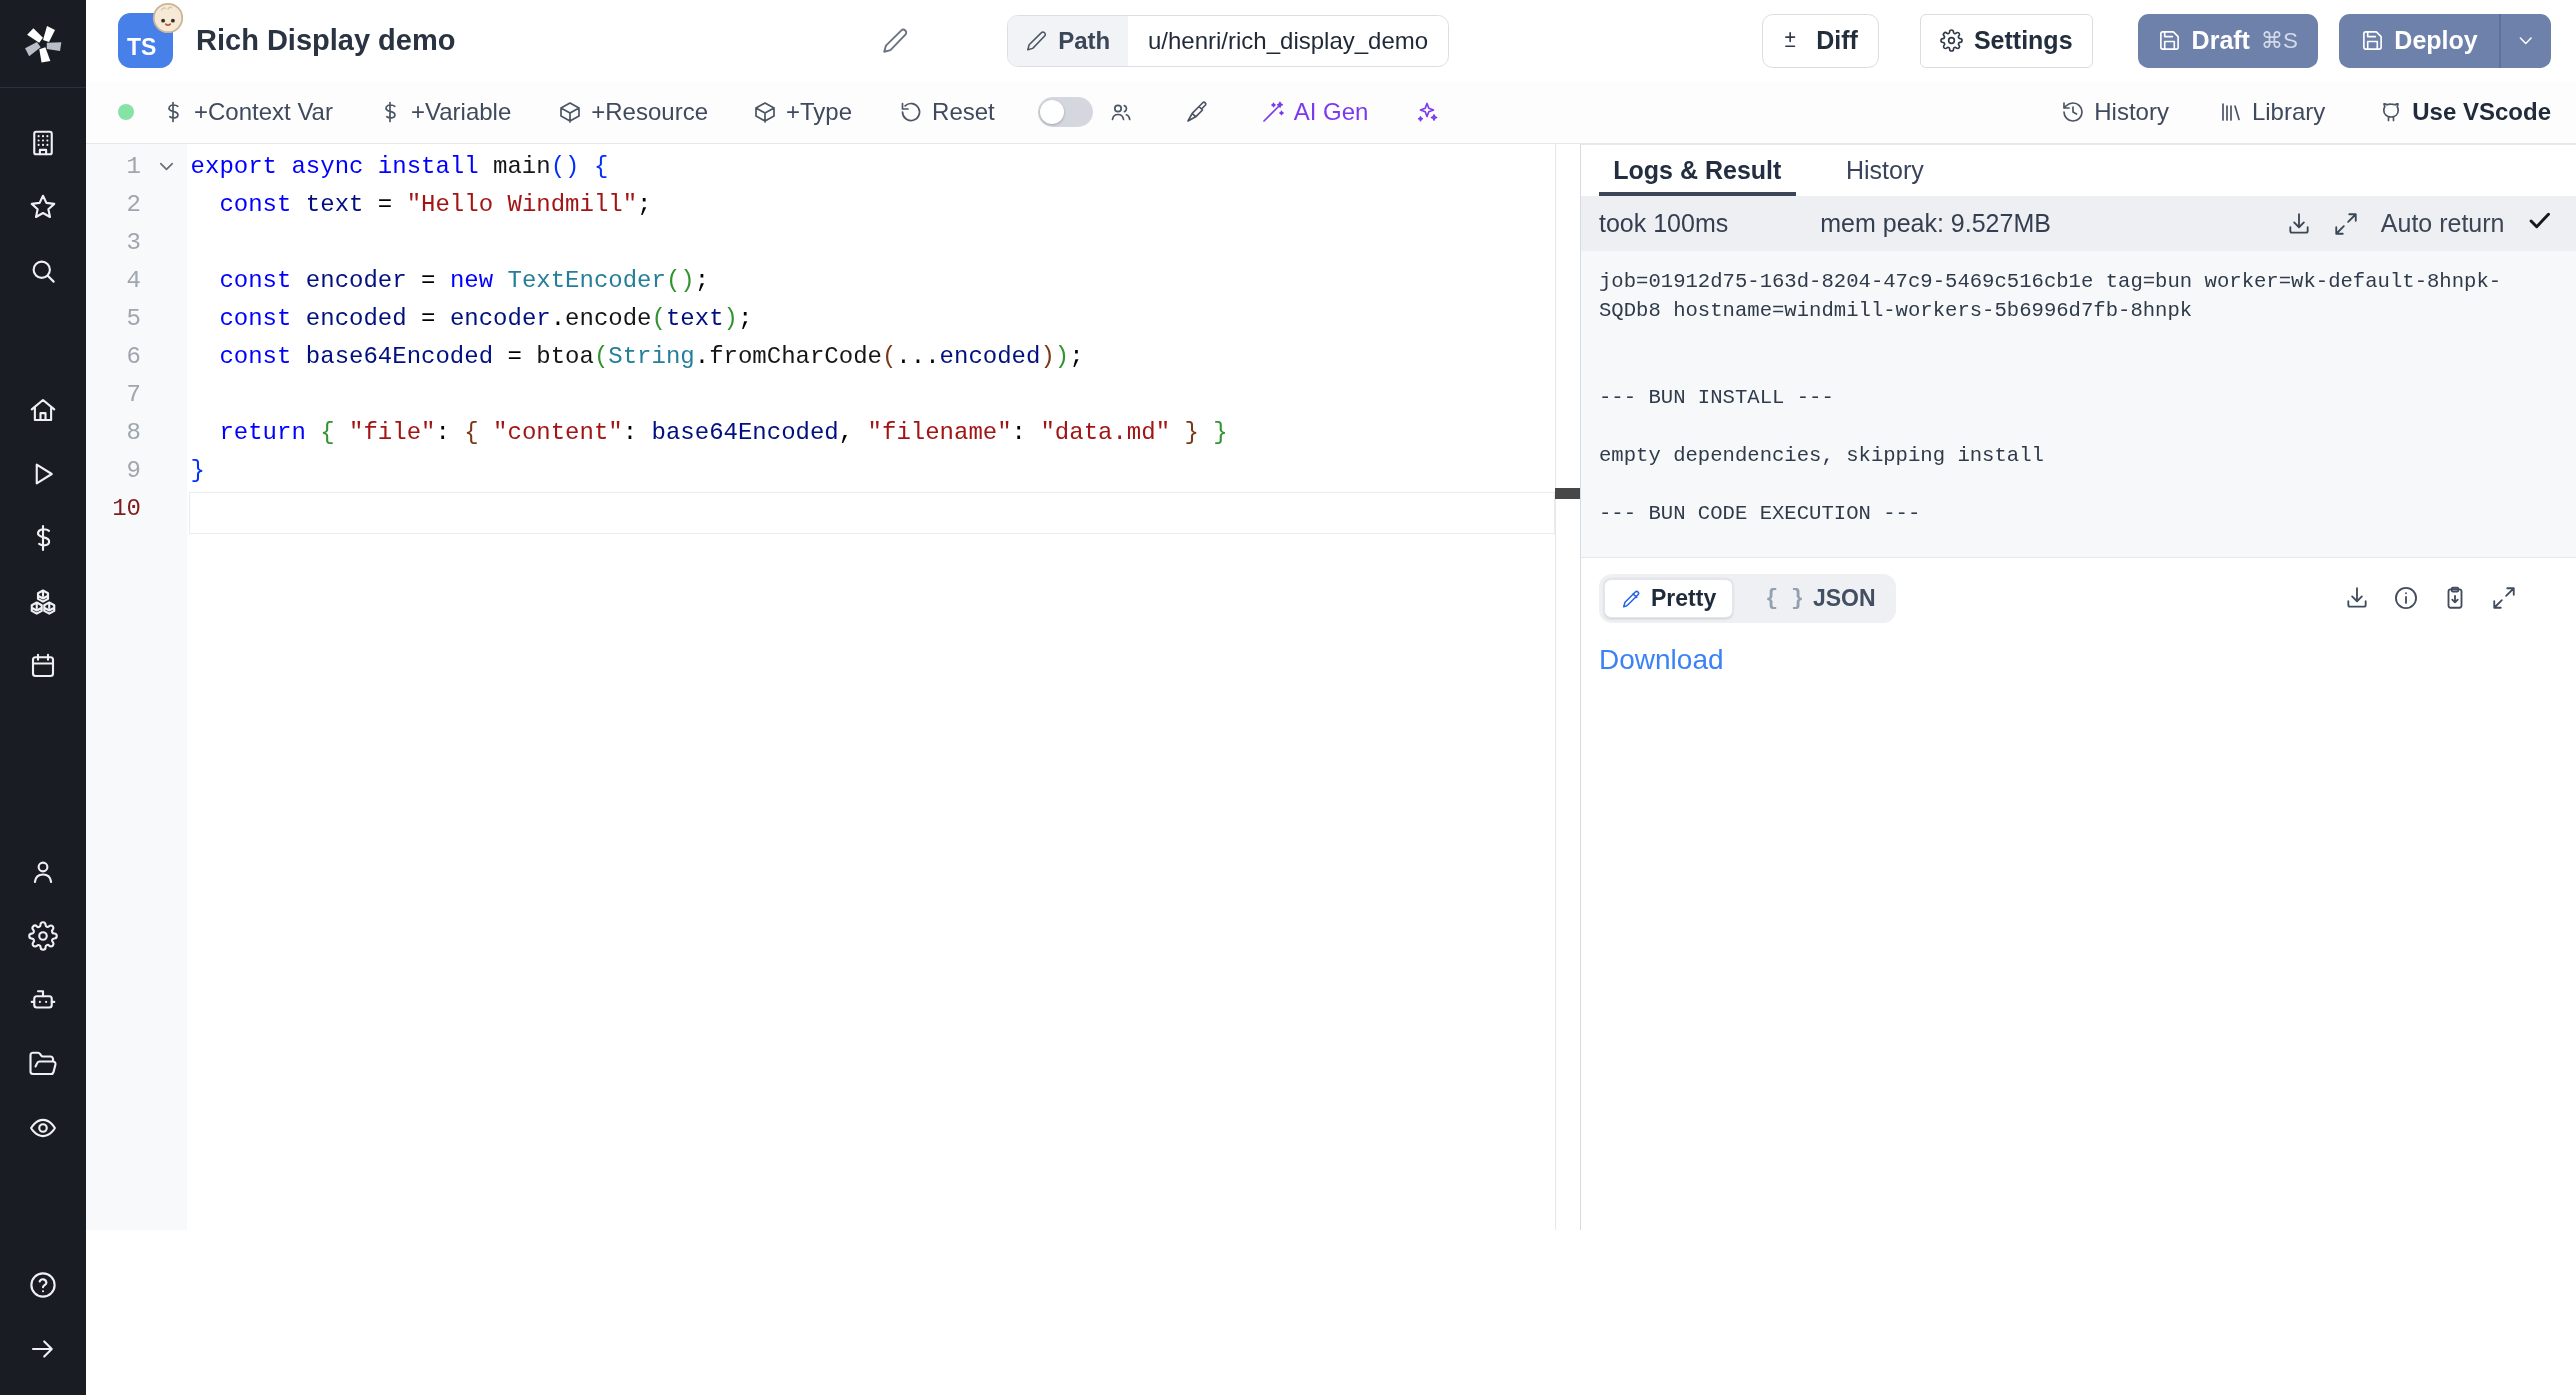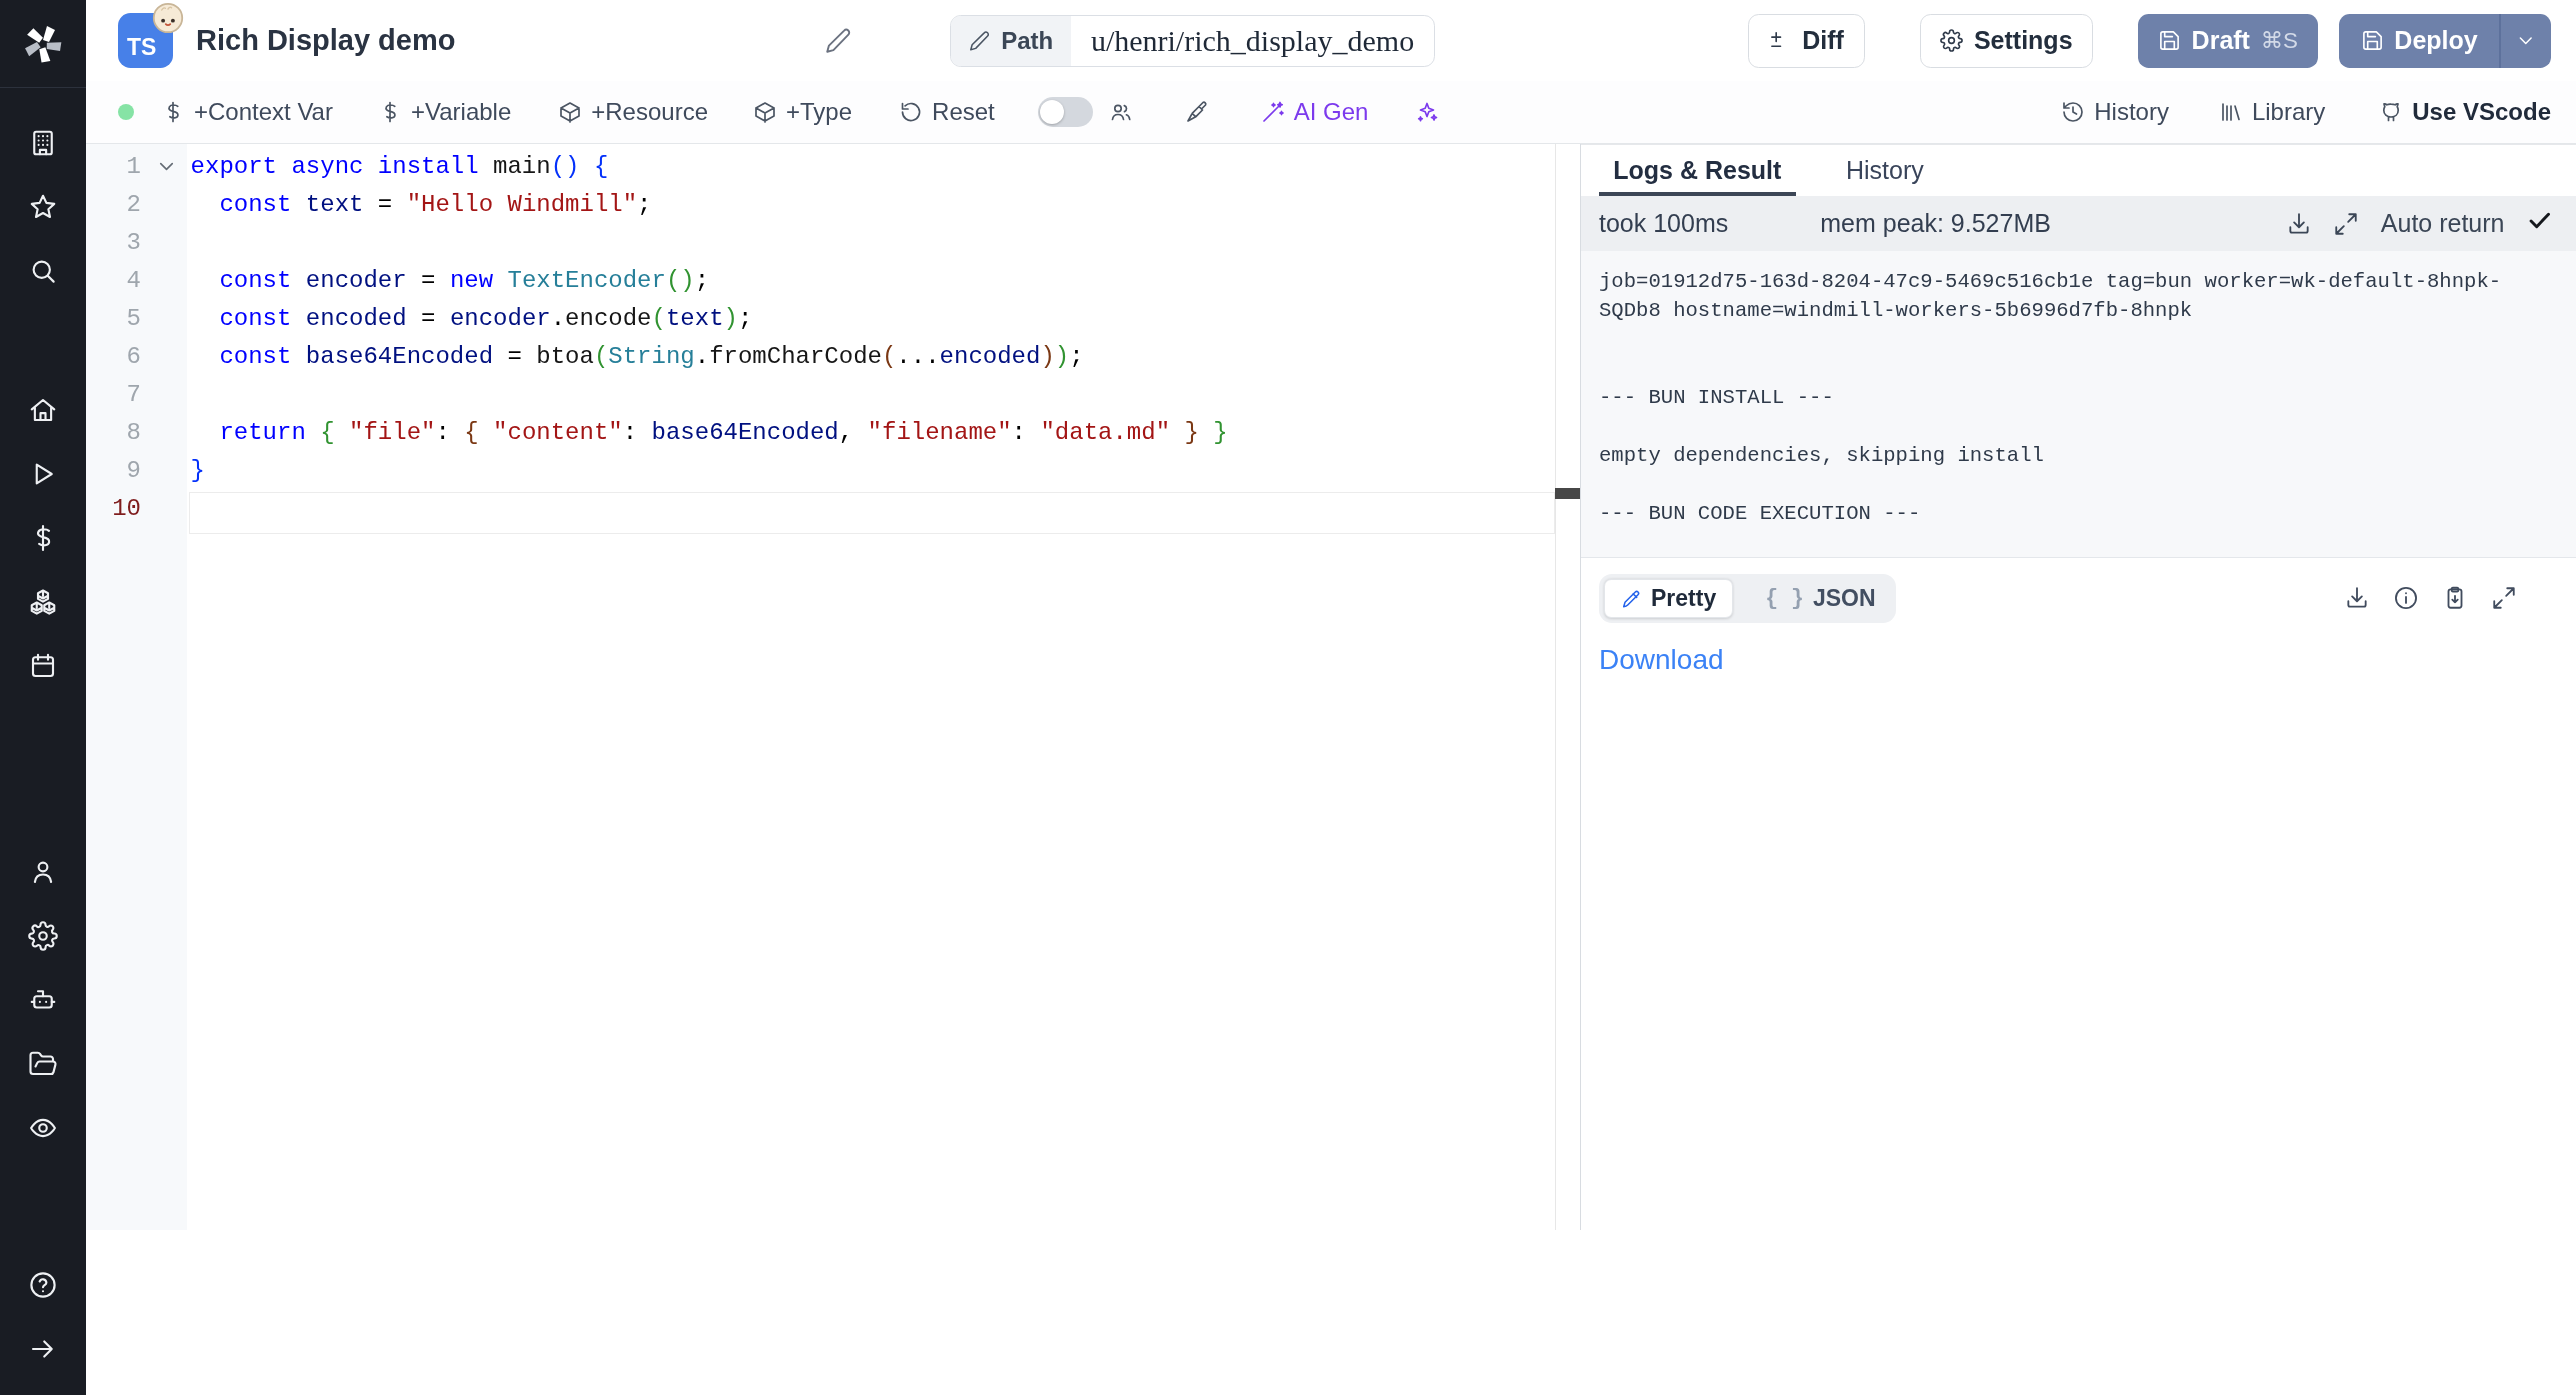--- a/index.html
+++ b/index.html
@@ -28,26 +28,26 @@
   .bun-face { position:absolute; top:-10.7px; right:-10.7px; width:32px; height:32px; }
   .app-title { margin-left:23px; font-size:29px; font-weight:bold; color:#2a3342; }
   .pencil-btn { margin-left:auto; color:#6b7280; display:flex; cursor:pointer; }
   .pencil-btn svg { width:27px; height:27px; }
   .path-group { margin-left:98px; height:52px; border:1.8px solid #dbdfe5; border-radius:10.7px;
     display:flex; align-items:stretch; overflow:hidden; background:#fff; }
   .path-left { display:flex; align-items:center; gap:10.7px; background:#f1f3f6; padding:0 18px;
     color:#3b4656; font-size:24px; font-weight:600; cursor:pointer; }
   .path-left svg { width:21.5px; height:21.5px; color:#4b5563; }
   .path-value { display:flex; align-items:center; padding:0 19.7px;
-    font-family:Liberation Serif, serif; font-size:30px; color:#1f2937; }
+    font-family:Liberation Sans, sans-serif; font-size:24px; color:#1f2937; }
   .hbtn { height:54px; display:flex; align-items:center; gap:10.7px; padding:0 19.7px; border-radius:10.7px;
     border:1.8px solid #d9dde2; background:#fff; font-size:25px; font-weight:600; color:#232e3d; cursor:pointer; }
   .hbtn svg { width:23px; height:23px; color:#2f3a4a; }
   .hbtn.diff { margin-left:313px; }
-  .hbtn.settings { margin-left:55px; }
+  .hbtn.settings { margin-left:41px;border-radius:6px; }
   .bluebtn { height:54px; display:flex; align-items:center; border-radius:10.7px; background:#6e81aa;
     color:#fff; font-size:25px; font-weight:700; cursor:pointer; border:none; }
   .bluebtn svg { width:23px; height:23px; color:#fff; }
   .bluebtn .kbd { font-weight:400; color:#d3dae8; font-size:22.4px; }
   .btn-draft { margin-left:45px; gap:10.7px; padding:0 19.7px; }
   .btn-deploy { margin-left:21.5px; padding:0; }
   .deploy-main { display:flex; align-items:center; gap:10.7px; padding:0 21.5px; height:100%; }
   .deploy-sep { width:1.8px; height:100%; background:#5d719c; }
   .deploy-caret { width:50px; height:100%; display:flex; align-items:center; justify-content:center; }
   .deploy-caret svg { width:21.5px; height:21.5px; }

